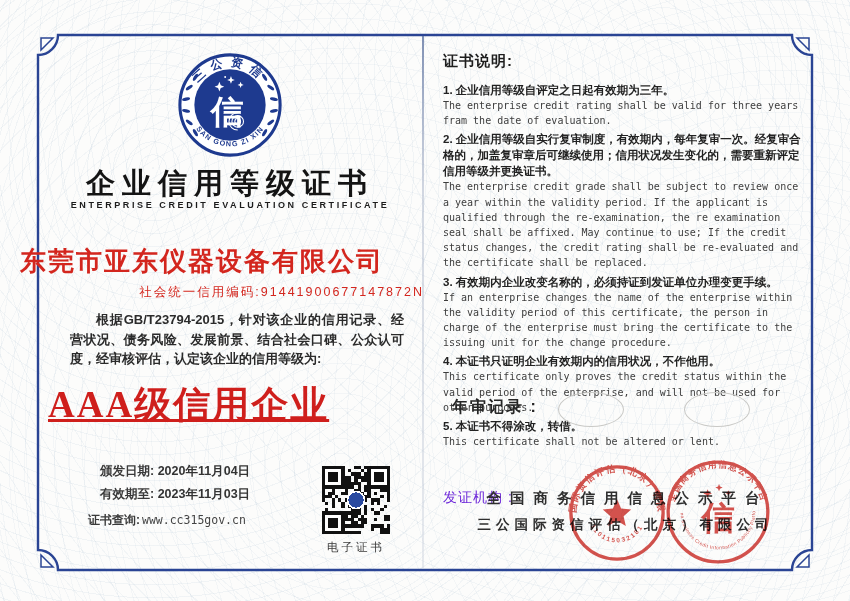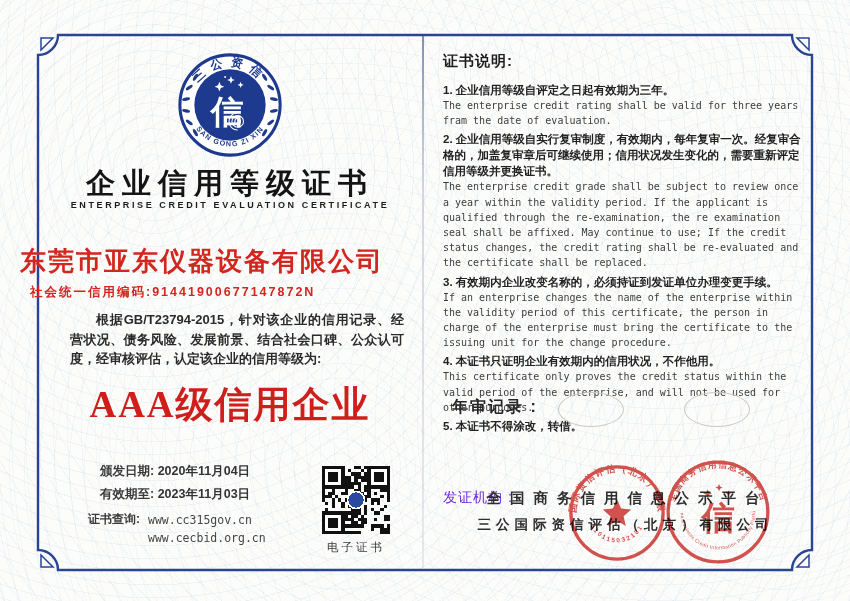--- a/index.html
+++ b/index.html
@@ -32,38 +32,38 @@
   }
   .credit-no{
     left:48px;top:223px;width:364px;text-align:center;
     font-size:12.5px;font-weight:bold;letter-spacing:1.5px;color:#3a3a3a;
   }
   .company{
     left:20px;top:244px;width:420px;text-align:left;
     font-size:26px;font-weight:bold;letter-spacing:2px;color:#d3261e;white-space:nowrap;
   }
   .uscc{
-    left:30px;top:284px;width:420px;text-align:left;
-    font-size:12.5px;font-weight:bold;letter-spacing:2px;color:#d3261e;white-space:nowrap;
+    left:4px;top:284px;width:420px;text-align:right;
+    font-size:12.5px;font-weight:normal;letter-spacing:2px;color:#d3261e;white-space:nowrap;
   }
   .body-par{
     left:70px;top:310px;width:334px;
     font-size:13px;font-weight:bold;line-height:19.5px;color:#2b2b2b;
     text-align:justify;text-indent:2em;
   }
   .grade{
-    left:48px;top:380px;width:364px;text-align:center;
+    left:48px;top:380px;width:364px;text-align:left;
     font-family:"Liberation Serif",serif;font-weight:bold;
-    font-size:37px;letter-spacing:2px;color:#cf1f1c;white-space:nowrap;
+    font-size:37px;letter-spacing:2px;color:#cf1f1c;white-space:nowrap;text-decoration:underline;
   }
   .kv{font-size:12.5px;font-weight:bold;color:#3a3a3a;white-space:nowrap;}
   .kv .v{color:#333;}
   .issue-date{left:100px;top:463px;}
   .valid-until{left:100px;top:486px;}
-  .query{left:88px;top:511px;display:flex;gap:8px;}
+  .query{left:88px;top:511px;display:flex;gap:2px;align-items:flex-end;}
   .query .label{font-size:12px;font-weight:bold;color:#3a3a3a;white-space:nowrap;}
   .query .urls{font-size:11.5px;color:#444;line-height:18px;font-family:"DejaVu Sans Mono",monospace;}
   .qr-wrap{left:322px;top:466px;width:68px;height:68px;}
   .qr-caption{left:312px;top:540px;width:88px;text-align:center;
     font-size:11.5px;letter-spacing:3px;color:#3a3a3a;white-space:nowrap;}
 
   
   .rp-heading{left:443px;top:52px;font-size:15px;font-weight:bold;color:#1e1e1e;letter-spacing:1px;}
   .rp-items{left:443px;top:82px;width:360px;}
   .rp-items .item{margin-bottom:3px;}
@@ -162,21 +162,20 @@
   </div>
   <div class="abs kv valid-until">
     <span>有效期至:</span>
     <span class="v">2023年11月03日</span>
   </div>
 
   <div class="abs query">
     <div class="label">证书查询:</div>
     <div class="urls">
       <div>www.cc315gov.cn</div>
-      <div>www.cecbid.org.cn</div>
     </div>
   </div>
 
   <div class="abs qr-wrap">
     <svg id="qrsvg" width="68" height="68" viewBox="0 0 21 21" shape-rendering="crispEdges">
         <rect x="10" y="0" width="1" height="1" fill="#111"></rect>
         <rect x="11" y="0" width="1" height="1" fill="#111"></rect>
         <rect x="13" y="0" width="1" height="1" fill="#111"></rect>
         <rect x="8" y="1" width="1" height="1" fill="#111"></rect>
         <rect x="12" y="1" width="1" height="1" fill="#111"></rect>
@@ -350,20 +349,21 @@
     <div class="item">
       <div class="zh">3. 有效期内企业改变名称的，必须持证到发证单位办理变更手续。</div>
       <div class="en">If an enterprise changes the name of the enterprise within the validity period of this certificate, the person in charge of the enterprise must bring the certificate to the issuing unit for the change procedure.</div>
     </div>
     <div class="item">
       <div class="zh">4. 本证书只证明企业有效期内的信用状况，不作他用。</div>
       <div class="en">This certificate only proves the credit status within the valid period of the enterprise, and will not be used for other purposes.</div>
     </div>
     <div class="item">
       <div class="zh">5. 本证书不得涂改，转借。</div>
+      <div class="en">This certificate shall not be altered or lent.</div>
     </div>
   </div>
 
   <div class="abs annual-label">年审记录 :</div>
   <div class="abs oval oval1"></div>
   <div class="abs oval oval2"></div>
 
   <div class="abs issuer-label">发证机构 :</div>
   <div class="abs issuer1">全国商务信用信息公示平台</div>
   <div class="abs issuer2">三公国际资信评估（北京）有限公司</div>

